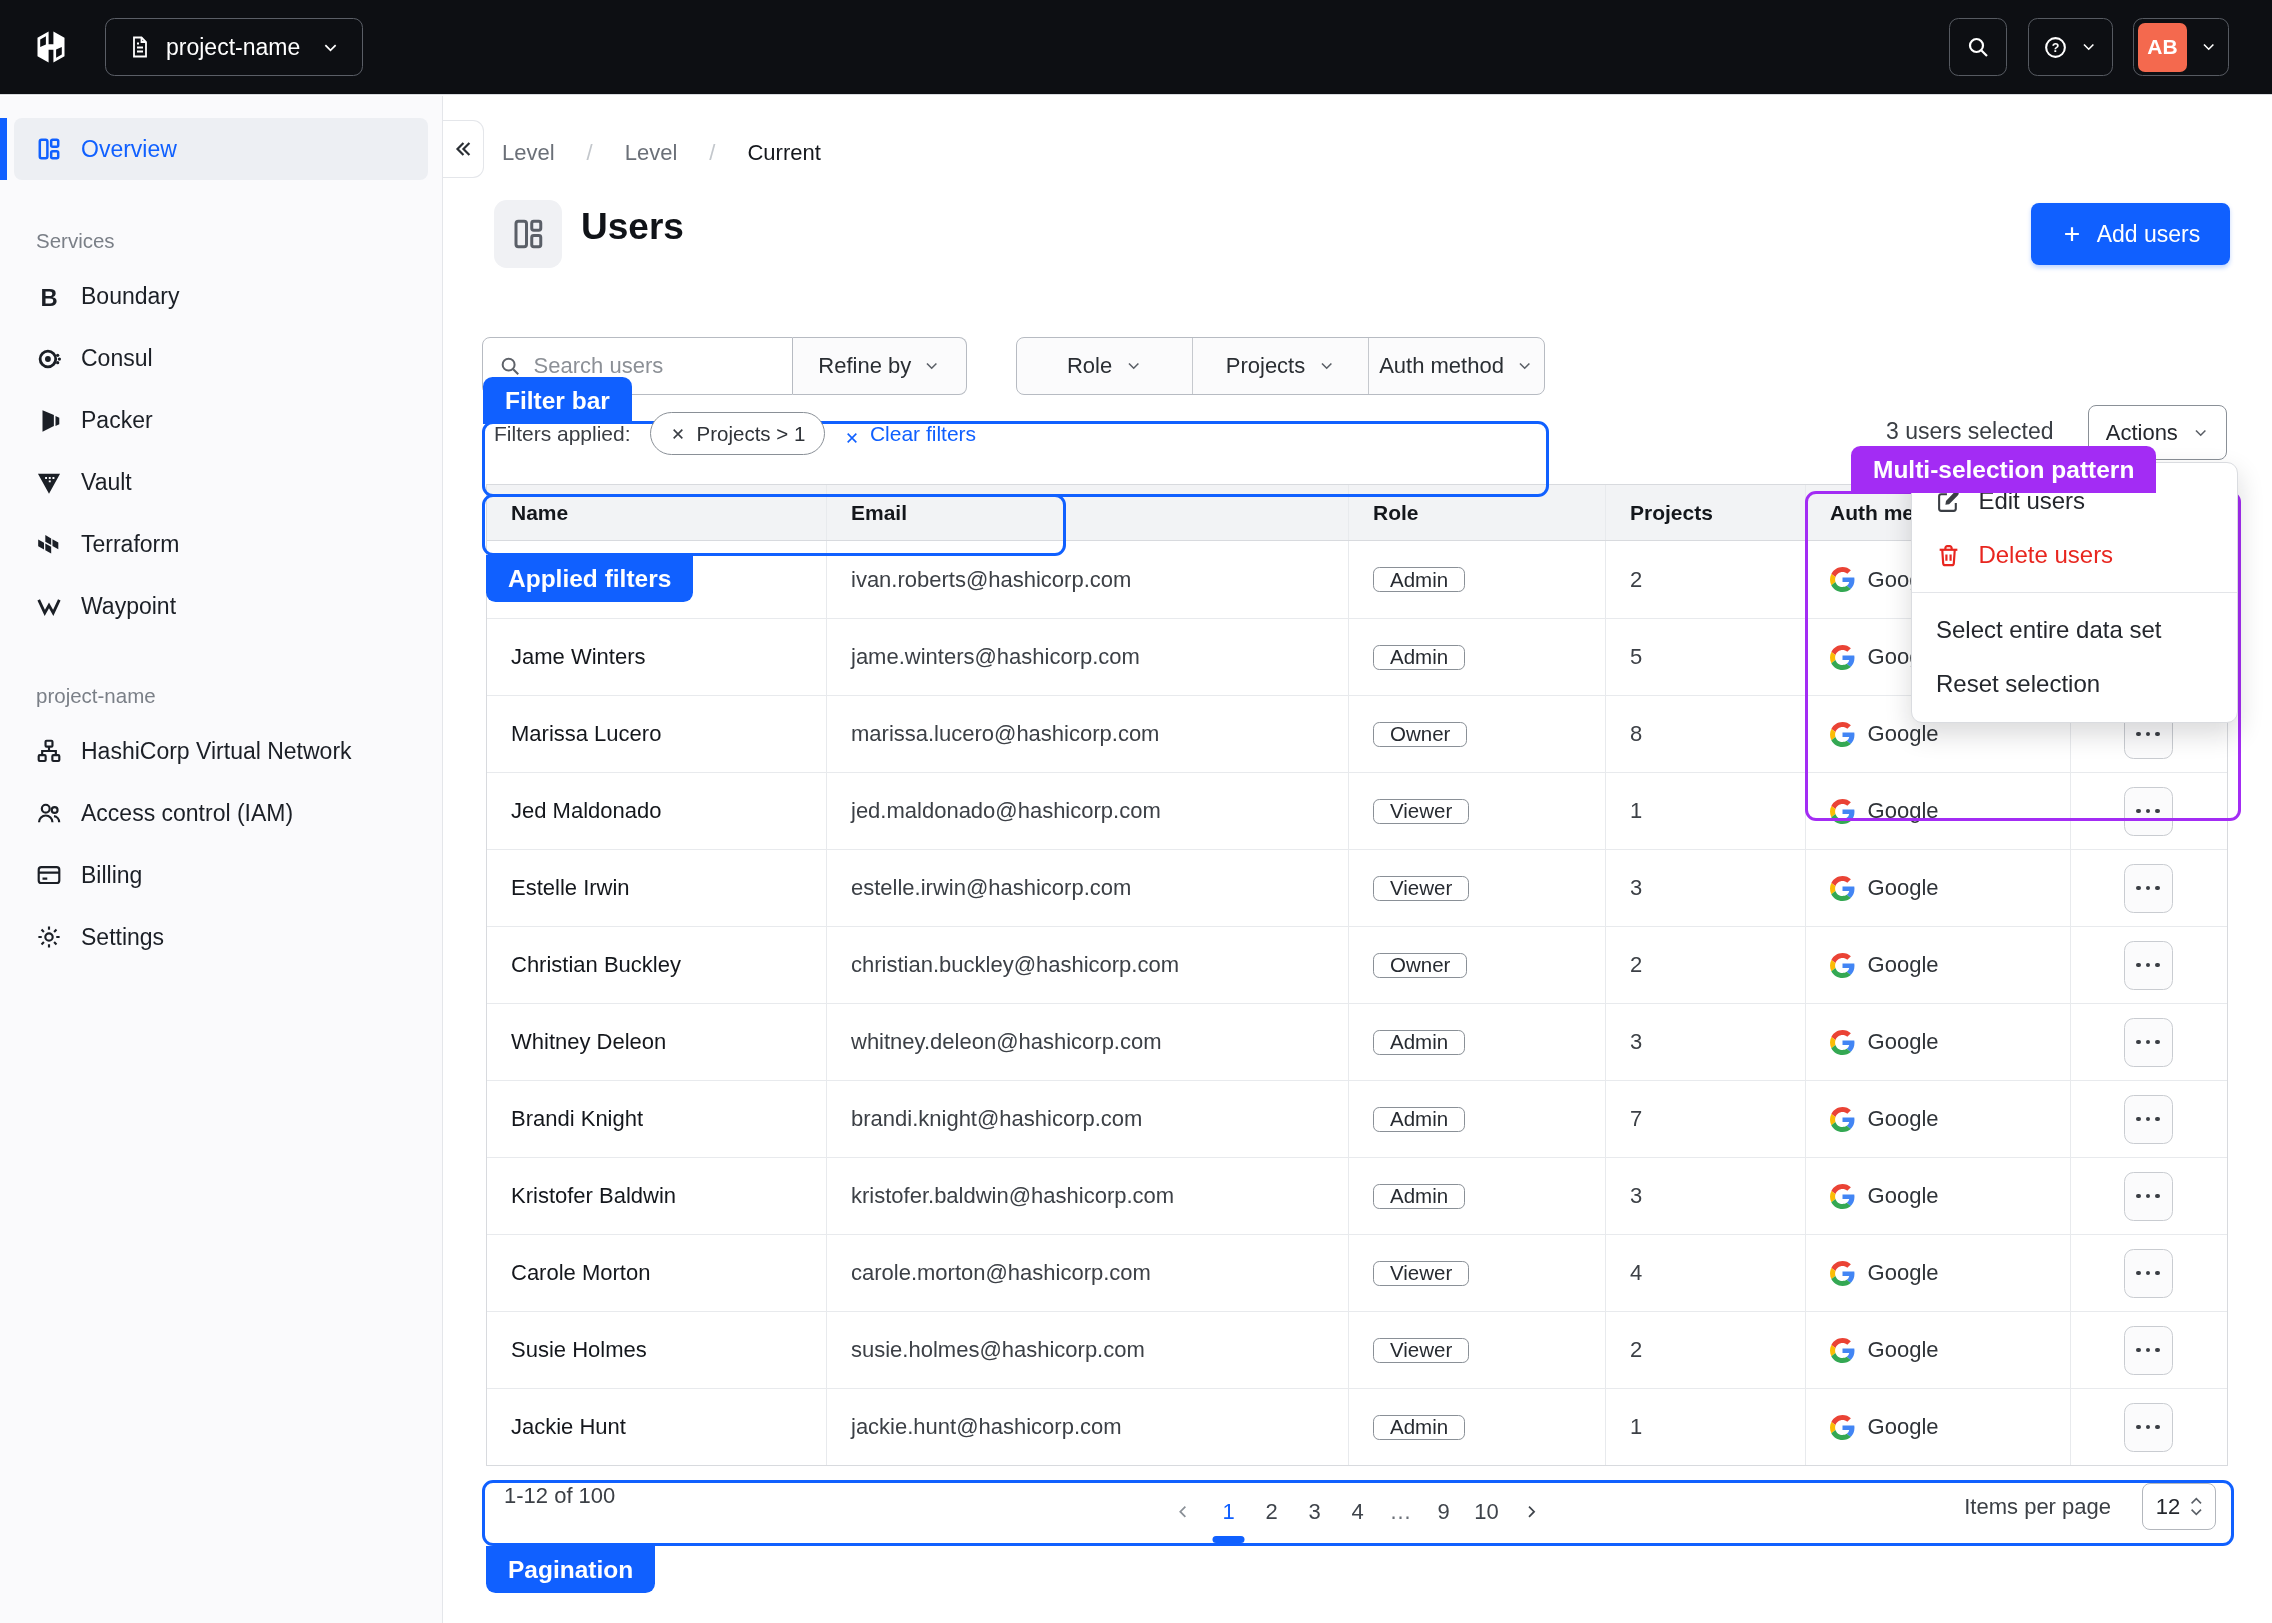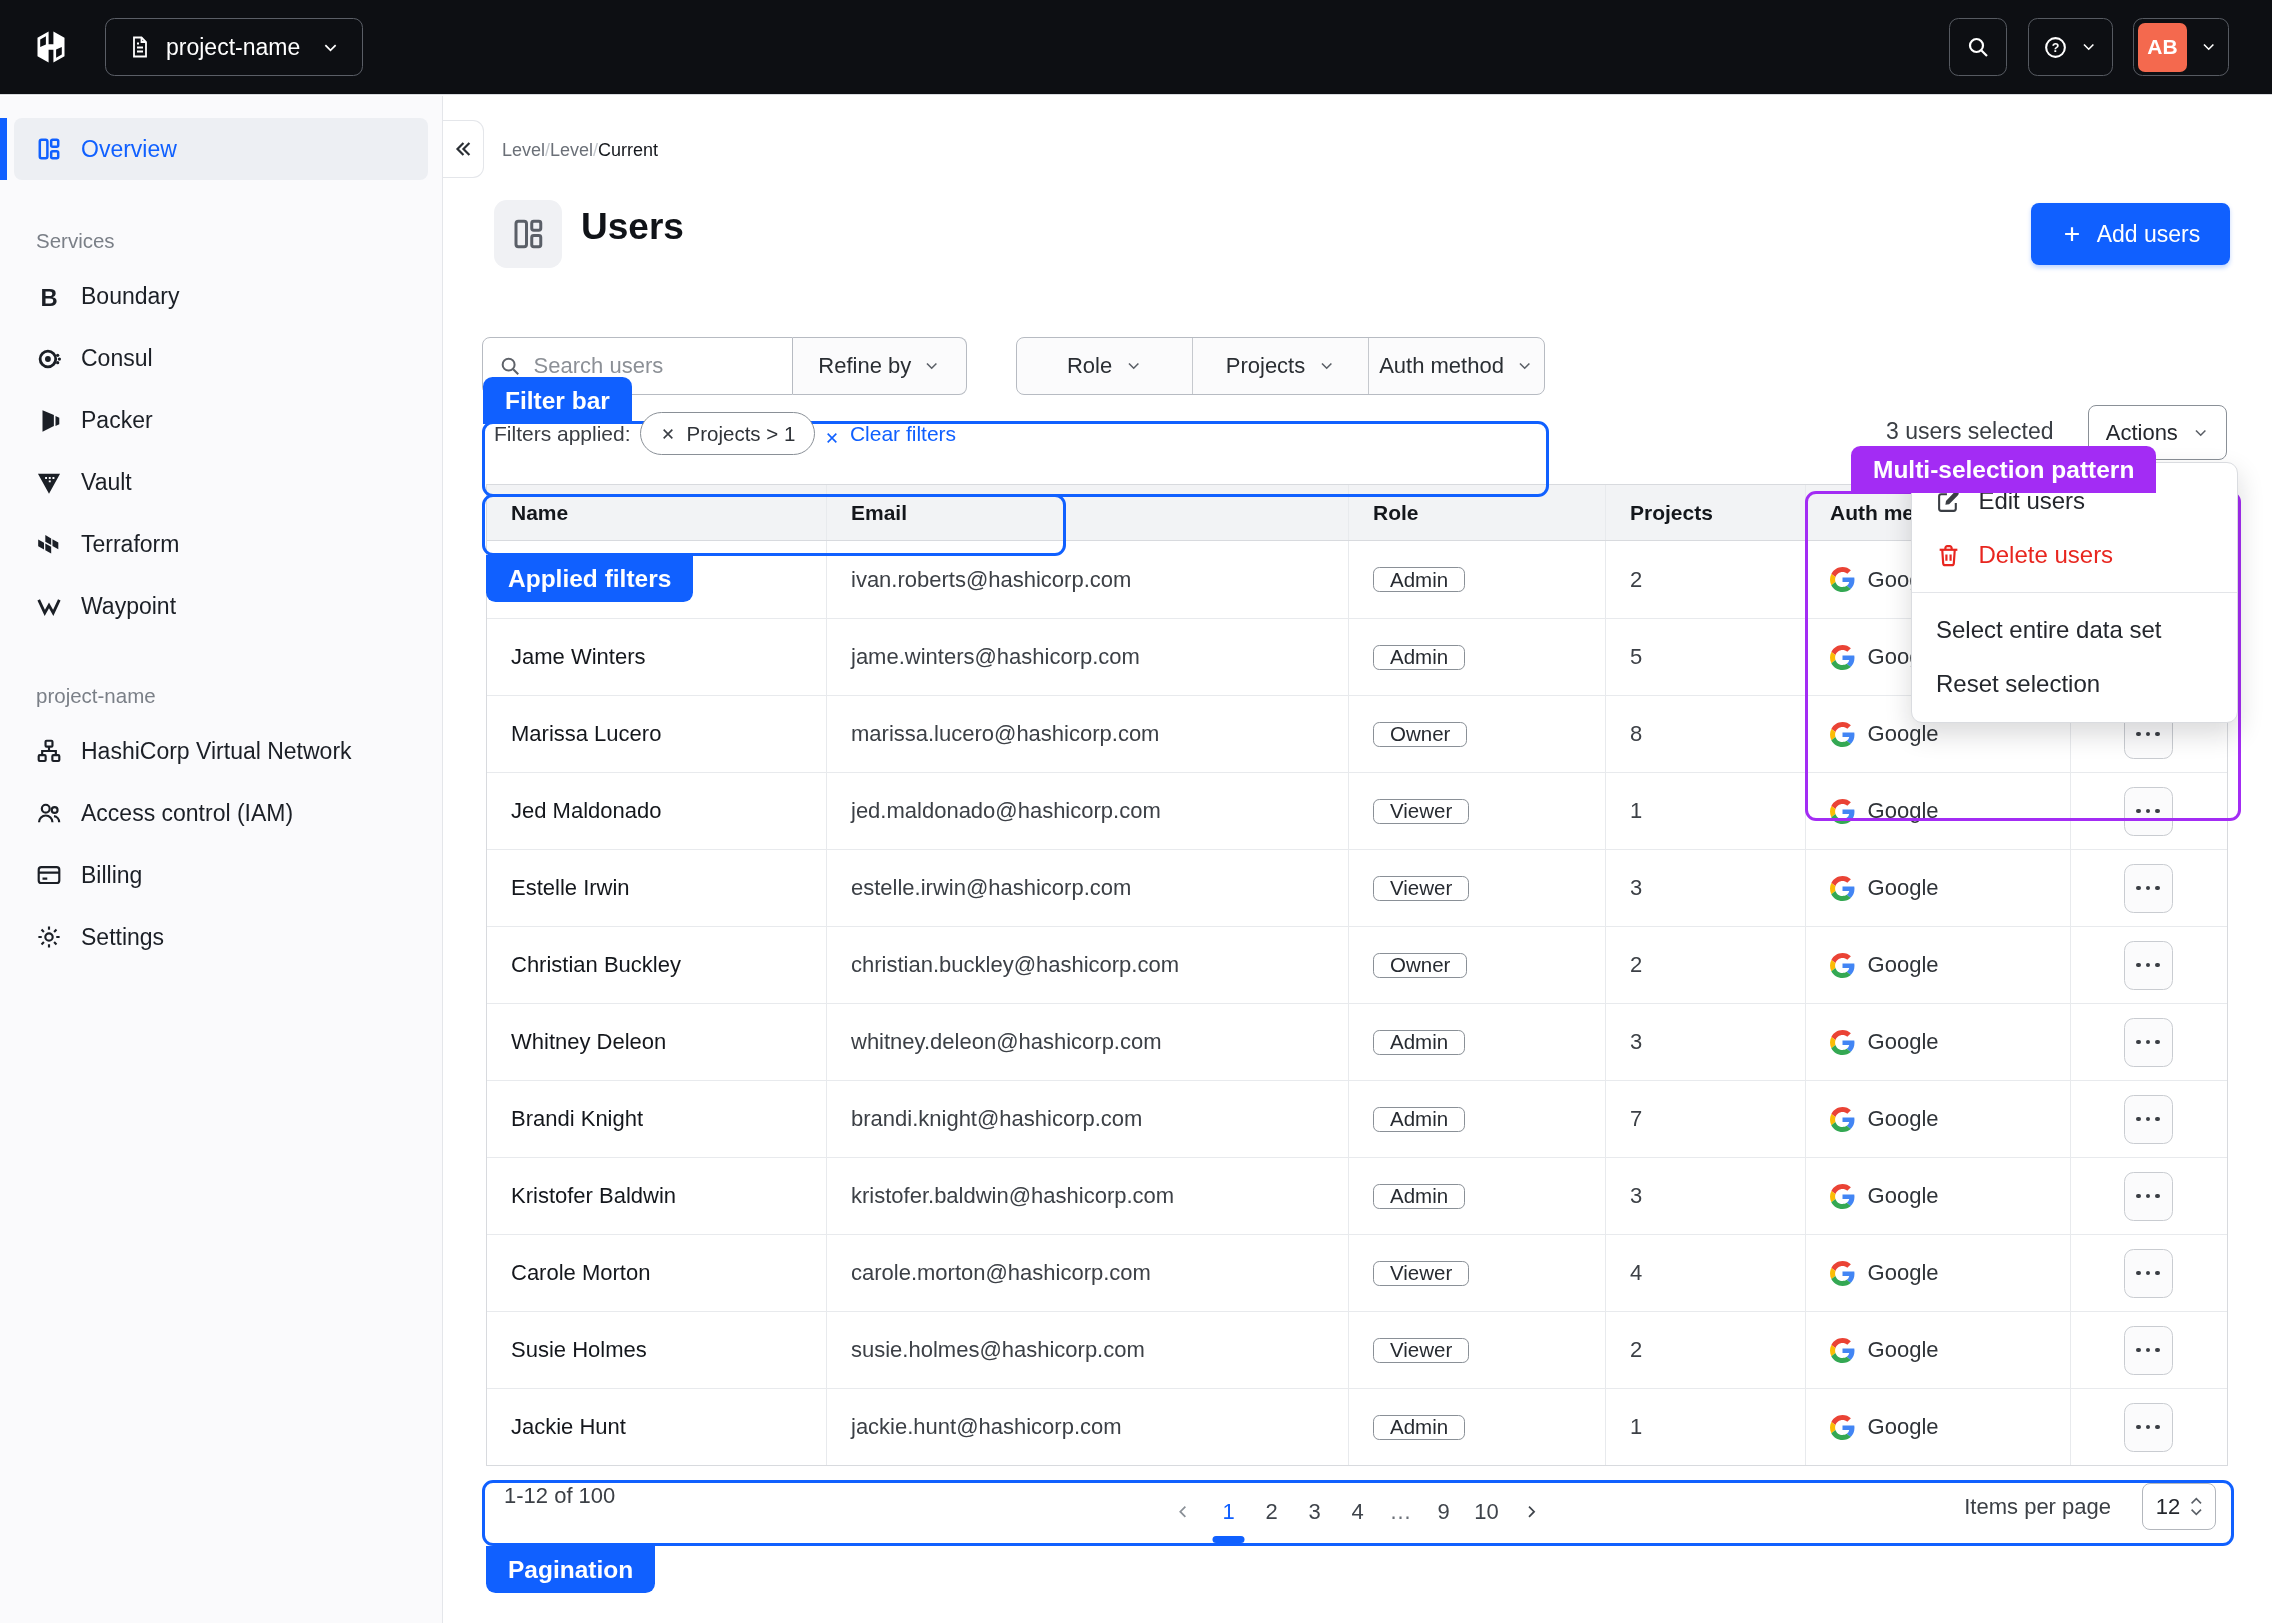--- a/index.html
+++ b/index.html
@@ -40,22 +40,22 @@
   .side-item svg{width:26px;height:26px;flex:none}
   .side-item.active{background:#edeff3;color:var(--accent);font-weight:500}
   .side-label{margin:46px 36px 12.6px;font-size:20.5px;color:#7a7f87}
   .side-label.first{margin-top:49px}
 
   
   .content{position:absolute;left:445px;top:96px;right:0;bottom:0;background:#fff}
   .collapse-tab{position:absolute;left:-1.6px;top:24px;width:41px;height:58px;background:#fff;
     border:1.6px solid #e4e6ea;border-left:none;border-radius:0 11px 11px 0;
     display:flex;align-items:center;justify-content:center;color:#2a2e34;cursor:pointer}
-  .breadcrumb{position:absolute;left:57px;top:44px;display:flex;gap:0;
-    font-size:18px;color:#6b7078}
+  .breadcrumb{position:absolute;left:57px;top:44px;display:flex;gap:32px;
+    font-size:22px;color:#6b7078}
   .breadcrumb .sep{color:#c3c7cc}
   .breadcrumb .crumb{cursor:pointer}
   .breadcrumb .current{color:#14171c;font-weight:500;cursor:default}
   .title-iconbox{position:absolute;left:49px;top:104px;width:68px;height:68px;background:#f0f1f4;
     border-radius:12.6px;display:flex;align-items:center;justify-content:center;color:#5a5f67}
   .page-title{position:absolute;left:136px;top:110px;font-size:37px;font-weight:700;color:#101318}
   .add-btn{position:absolute;left:1586px;top:107px;width:199px;height:62px;background:var(--accent);
     border:none;border-radius:8px;color:#fff;font-size:23px;font-weight:500;
     display:flex;align-items:center;justify-content:center;gap:14px;cursor:pointer;
     font-family:inherit;box-shadow:0 2.4px 4.7px rgba(16,96,255,.25)}
@@ -81,21 +81,21 @@
     font-size:22px;color:#2a2e33;cursor:pointer;font-family:inherit}
   .dd-group{position:absolute;left:571px;top:241px;width:529px;height:58px;display:flex;
     background:#fbfbfc;border:1.6px solid #b7bbc2;border-radius:8px;z-index:21}
   .dd-item{display:flex;align-items:center;justify-content:center;gap:12.6px;font-size:22px;
     color:#2a2e33;cursor:pointer;flex:1}
   .dd-item + .dd-item{border-left:1.6px solid #c6c9ce}
   .chev{color:#5a5f66}
 
   
   .applied-row{position:absolute;left:49px;top:314px;height:47px;display:flex;align-items:center;
-    gap:9px;z-index:21;font-size:21px;color:#3a3e44}
+    gap:19px;z-index:21;font-size:21px;color:#3a3e44}
   .chip{display:flex;align-items:center;gap:11px;height:43px;padding:0 19px;border:1.6px solid #8a9097;
     border-radius:22px;font-size:20.5px;color:#2f3338;background:#fff;cursor:pointer}
   .clear-link{display:flex;align-items:flex-end;gap:9.5px;color:var(--accent);font-size:21px;cursor:pointer}
 
   
   .utable{position:absolute;left:41px;top:388px;width:1742px;border:1.6px solid #d8dade;z-index:1}
   .trow{display:flex;width:100%}
   .thead{height:56px;background:#f2f3f5;border-bottom:1.6px solid #d8dade}
   .tbody-row{height:77px;background:#fff}
   .tbody-row + .tbody-row{border-top:1.6px solid #e8eaed}

